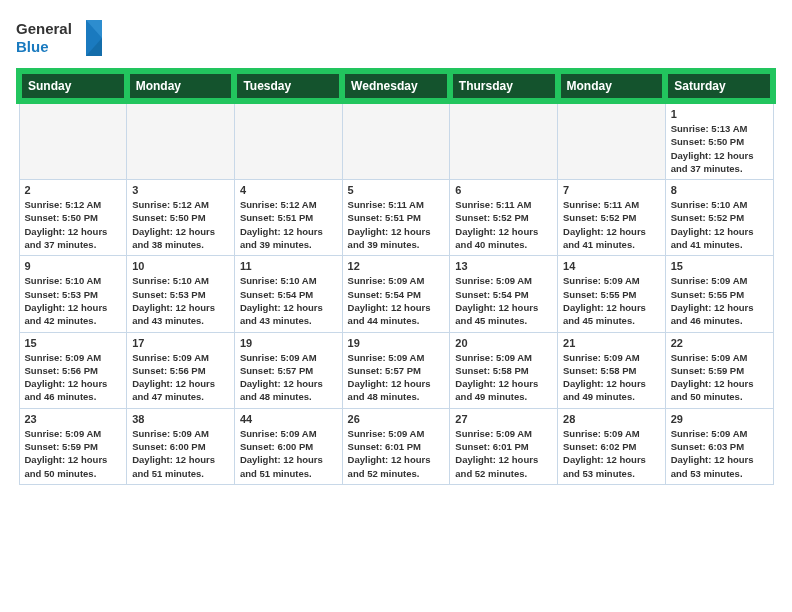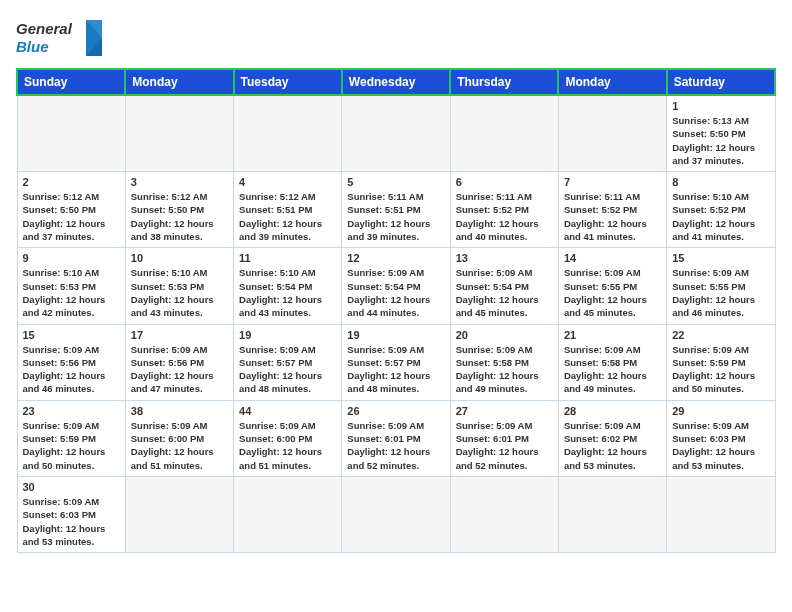--- a/index.html
+++ b/index.html
@@ -7,21 +7,20 @@
       font-family: Arial, sans-serif;
       background: #fff;
       width: 792px;
       min-height: 612px;
       padding: 16px;
     }
     .header {
       display: flex;
       justify-content: space-between;
       align-items: center;
-      font-style: italic;
     }
     .logo {
       display: flex;
       flex-direction: column;
       align-items: flex-start;
     }
     .title-block {
       text-align: right;
     }
     .month-title {
@@ -34,27 +33,27 @@
       font-size: 13px;
       color: #555;
       margin-top: 2px;
     }
     .calendar {
       width: 100%;
       border-collapse: collapse;
       margin-top: 8px;
     }
     .calendar thead tr th {
-      background-color: #1d4ed8;
+      background-color: #14532d;
       color: #fff;
       font-size: 12px;
       font-weight: bold;
       padding: 5px 6px;
       text-align: left;
-      border: 2px solid #22c55e;
+      border: 6px solid #22c55e;
     }
     .calendar tbody tr td {
       border: 1px solid #c8d8e8;
       vertical-align: top;
       padding: 4px 5px;
       font-size: 10px;
       color: #333;
       width: calc(100% / 7);
       min-height: 70px;
       height: 70px;
@@ -236,26 +235,14 @@
         </td>
         <td>
           <div class="day-number">28</div>
           <div class="day-info">Sunrise: 5:09 AM<br>Sunset: 6:02 PM<br>Daylight: 12 hours<br>and 53 minutes.</div>
         </td>
         <td>
           <div class="day-number">29</div>
           <div class="day-info">Sunrise: 5:09 AM<br>Sunset: 6:03 PM<br>Daylight: 12 hours<br>and 53 minutes.</div>
         </td>
       </tr>
-      <tr class="last-row">
-        <td>
-          <div class="day-number">30</div>
-          <div class="day-info">Sunrise: 5:09 AM<br>Sunset: 6:03 PM<br>Daylight: 12 hours<br>and 53 minutes.</div>
-        </td>
-        <td class="empty"></td>
-        <td class="empty"></td>
-        <td class="empty"></td>
-        <td class="empty"></td>
-        <td class="empty"></td>
-        <td class="empty"></td>
-      </tr>
     </tbody>
 </table>
 
 </body></html>

